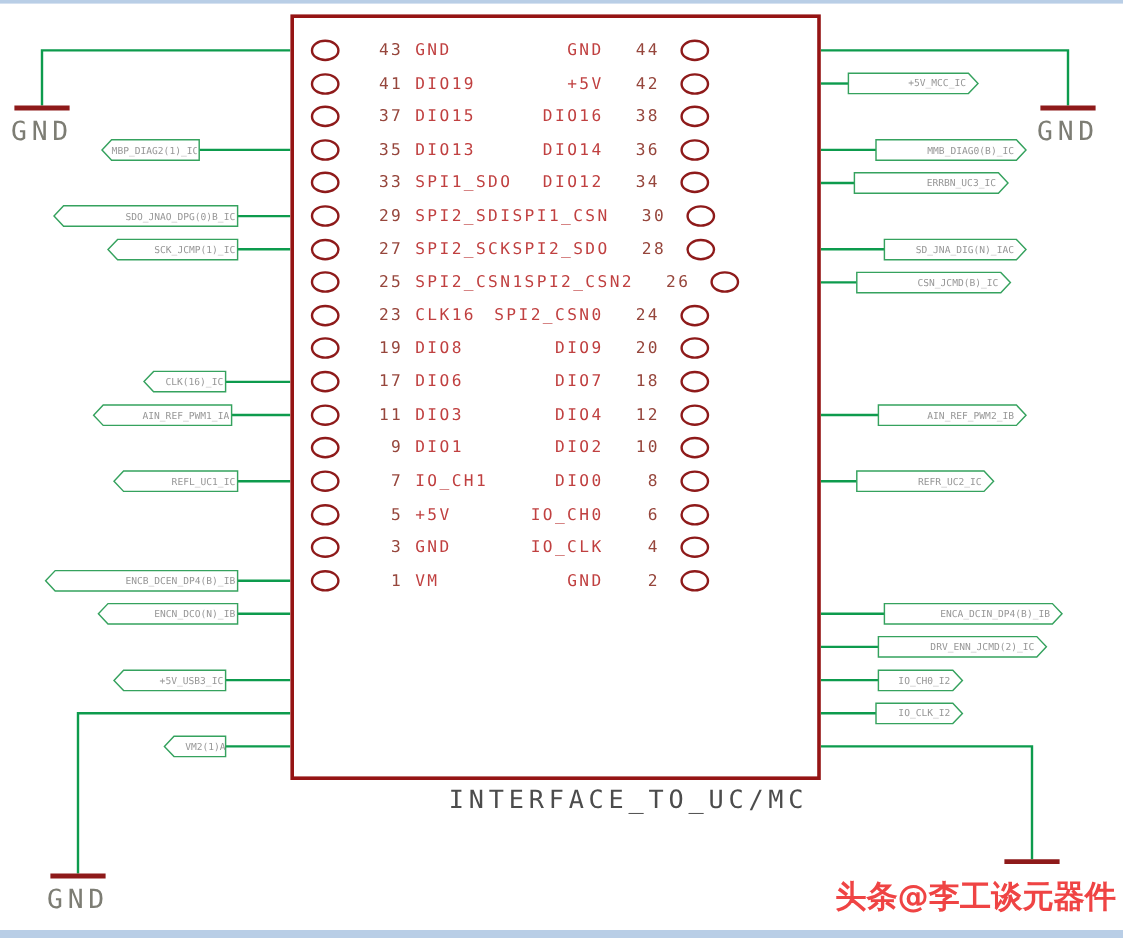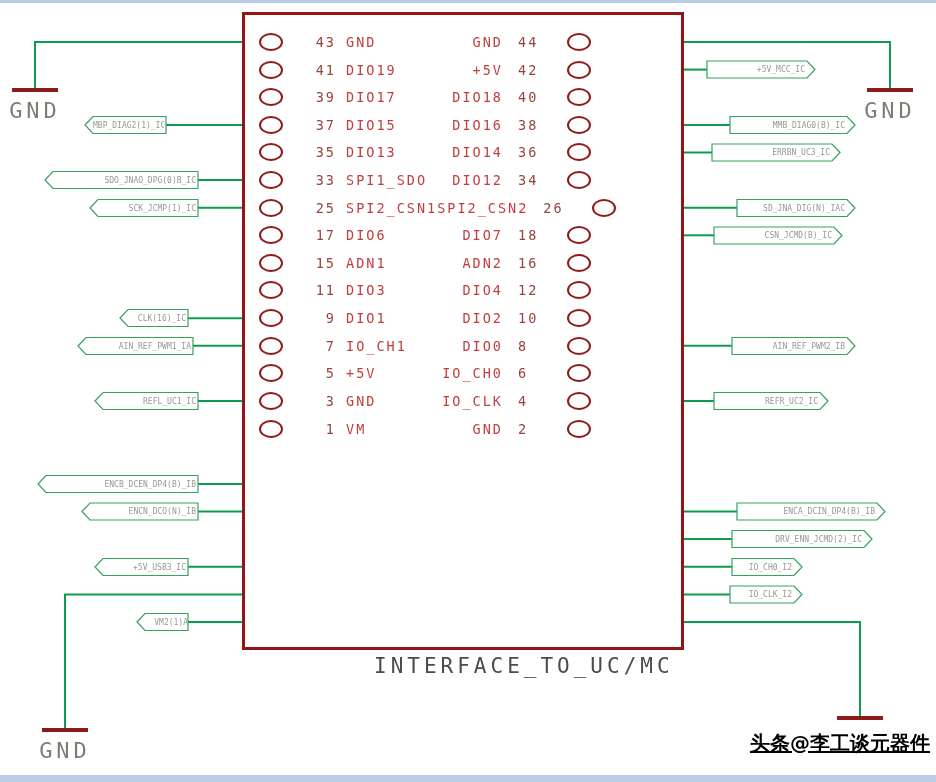--- a/index.html
+++ b/index.html
@@ -15,32 +15,32 @@
   .comp-box{position:absolute;left:242px;top:12px;width:436px;height:632px;
             border:3px solid #951414;background:#ffffff;}
   .rows{position:absolute;left:242px;top:28.2px;width:366px;}
   .pin-row{display:grid;grid-template-columns:58px 40px 1fr 1fr 40px 58px;
            height:27.62px;align-items:center;}
   .pin-circle{display:block;width:20px;height:14px;border:2px solid #8e1a1a;
               border-radius:50%;background:#fff;margin:0 auto;}
   .cell{white-space:nowrap;overflow:visible;}
   .num{font-size:13.5px;color:#96463c;letter-spacing:2px;}
   .num.l{text-align:right;padding-right:4px;}
-  .num.r{text-align:left;padding-left:8px;}
+  .num.r{text-align:right;padding-left:8px;}
   .lbl{font-size:13.5px;color:#c04040;letter-spacing:2px;}
   .lbl.l{text-align:left;padding-left:6px;}
   .lbl.r{text-align:right;padding-right:7px;}
   .flag-text{position:absolute;height:17px;line-height:17px;font-size:8px;color:#979797;
              text-align:right;white-space:nowrap;overflow:hidden;letter-spacing:0;}
   .gnd-text{position:absolute;width:64px;text-align:center;font-size:22px;
             color:#7d7d74;letter-spacing:4px;}
   .comp-title{position:absolute;left:374px;top:654px;font-size:21px;letter-spacing:4px;
               color:#4c4c4c;white-space:nowrap;}
-  .watermark{position:absolute;right:6px;top:730px;font-size:20px;font-weight:bold;color:#000000;
-             font-family:"DejaVu Sans","Liberation Sans",sans-serif;white-space:nowrap;text-decoration:underline;}
+  .watermark{position:absolute;right:6px;top:730px;font-size:26px;font-weight:bold;color:#ef4444;
+             font-family:"DejaVu Sans","Liberation Sans",sans-serif;white-space:nowrap;}
 </style>
 </head>
 <body>
 
 <div class="edge-bar top"></div>
 <div class="edge-bar bottom"></div>
 
 <svg id="wire-svg" viewBox="0 0 936 782">
   <g>
     <polyline class="wire" points="242,42 35,42 35,88"></polyline>
@@ -130,32 +130,20 @@
     <span class="cell lbl r">+5V</span>
     <span class="cell num r">42</span>
     <span class="cell">
         <span class="pin-circle"></span>
       </span>
   </div>
   <div class="pin-row">
     <span class="cell">
         <span class="pin-circle"></span>
       </span>
-    <span class="cell num l">39</span>
-    <span class="cell lbl l">DIO17</span>
-    <span class="cell lbl r">DIO18</span>
-    <span class="cell num r">40</span>
-    <span class="cell">
-        <span class="pin-circle"></span>
-      </span>
-  </div>
-  <div class="pin-row">
-    <span class="cell">
-        <span class="pin-circle"></span>
-      </span>
     <span class="cell num l">37</span>
     <span class="cell lbl l">DIO15</span>
     <span class="cell lbl r">DIO16</span>
     <span class="cell num r">38</span>
     <span class="cell">
         <span class="pin-circle"></span>
       </span>
   </div>
   <div class="pin-row">
     <span class="cell">
@@ -178,48 +166,84 @@
     <span class="cell lbl r">DIO12</span>
     <span class="cell num r">34</span>
     <span class="cell">
         <span class="pin-circle"></span>
       </span>
   </div>
   <div class="pin-row">
     <span class="cell">
         <span class="pin-circle"></span>
       </span>
+    <span class="cell num l">29</span>
+    <span class="cell lbl l">SPI2_SDI</span>
+    <span class="cell lbl r">SPI1_CSN</span>
+    <span class="cell num r">30</span>
+    <span class="cell">
+        <span class="pin-circle"></span>
+      </span>
+  </div>
+  <div class="pin-row">
+    <span class="cell">
+        <span class="pin-circle"></span>
+      </span>
+    <span class="cell num l">27</span>
+    <span class="cell lbl l">SPI2_SCK</span>
+    <span class="cell lbl r">SPI2_SDO</span>
+    <span class="cell num r">28</span>
+    <span class="cell">
+        <span class="pin-circle"></span>
+      </span>
+  </div>
+  <div class="pin-row">
+    <span class="cell">
+        <span class="pin-circle"></span>
+      </span>
     <span class="cell num l">25</span>
     <span class="cell lbl l">SPI2_CSN1</span>
     <span class="cell lbl r">SPI2_CSN2</span>
     <span class="cell num r">26</span>
     <span class="cell">
         <span class="pin-circle"></span>
       </span>
   </div>
   <div class="pin-row">
     <span class="cell">
         <span class="pin-circle"></span>
       </span>
+    <span class="cell num l">23</span>
+    <span class="cell lbl l">CLK16</span>
+    <span class="cell lbl r">SPI2_CSN0</span>
+    <span class="cell num r">24</span>
+    <span class="cell">
+        <span class="pin-circle"></span>
+      </span>
+  </div>
+  <div class="pin-row">
+    <span class="cell">
+        <span class="pin-circle"></span>
+      </span>
+    <span class="cell num l">19</span>
+    <span class="cell lbl l">DIO8</span>
+    <span class="cell lbl r">DIO9</span>
+    <span class="cell num r">20</span>
+    <span class="cell">
+        <span class="pin-circle"></span>
+      </span>
+  </div>
+  <div class="pin-row">
+    <span class="cell">
+        <span class="pin-circle"></span>
+      </span>
     <span class="cell num l">17</span>
     <span class="cell lbl l">DIO6</span>
     <span class="cell lbl r">DIO7</span>
     <span class="cell num r">18</span>
-    <span class="cell">
-        <span class="pin-circle"></span>
-      </span>
-  </div>
-  <div class="pin-row">
-    <span class="cell">
-        <span class="pin-circle"></span>
-      </span>
-    <span class="cell num l">15</span>
-    <span class="cell lbl l">ADN1</span>
-    <span class="cell lbl r">ADN2</span>
-    <span class="cell num r">16</span>
     <span class="cell">
         <span class="pin-circle"></span>
       </span>
   </div>
   <div class="pin-row">
     <span class="cell">
         <span class="pin-circle"></span>
       </span>
     <span class="cell num l">11</span>
     <span class="cell lbl l">DIO3</span>

